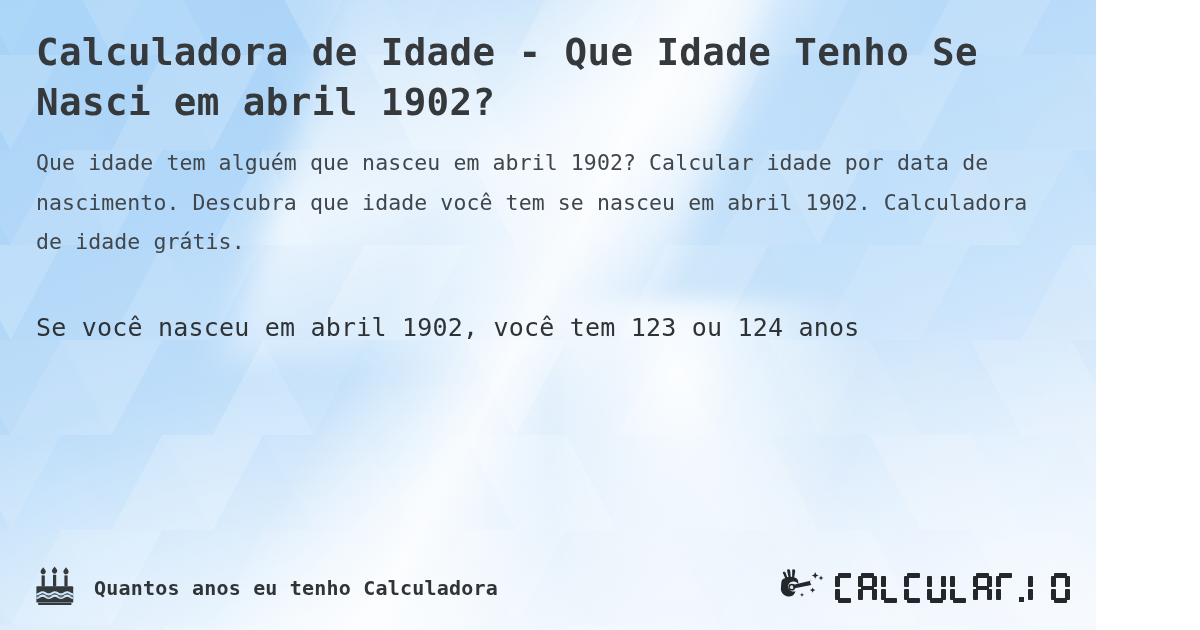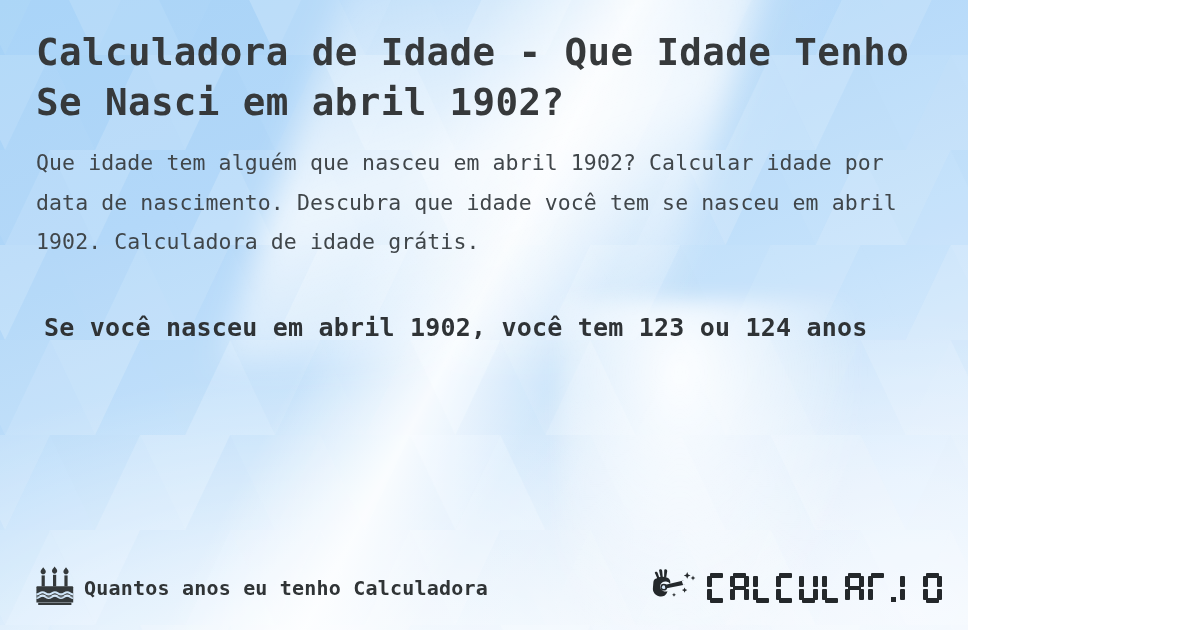--- a/index.html
+++ b/index.html
@@ -9,21 +9,21 @@
   }
   body {
     width: 1200px;
     height: 630px;
     overflow: hidden;
     font-family: "DejaVu Sans Mono", "Liberation Mono", monospace;
   }
 
   .card {
     position: relative;
-    width: 968px;
+    width: 1096px;
     height: 630px;
     box-sizing: border-box;
     overflow: hidden;
     background:
       linear-gradient(118deg, rgba(255,255,255,0.00) 38%, rgba(255,255,255,0.85) 49%, rgba(255,255,255,0.10) 58%, rgba(255,255,255,0.00) 66%),
       radial-gradient(ellipse 900px 520px at 36% 118%, rgba(255,255,255,0.92) 0%, rgba(255,255,255,0.40) 42%, rgba(255,255,255,0.00) 72%),
       radial-gradient(ellipse 640px 420px at 95% 96%, rgba(255,255,255,0.55) 0%, rgba(255,255,255,0.00) 70%),
       linear-gradient(160deg, #a5d2f7 0%, #afd6f8 28%, #c2e0fa 58%, #dcecfc 82%, #eaf4fe 100%);
   }
 
@@ -74,24 +74,24 @@
   .lede {
     margin: 16px 0 0 0;
     font-size: 21.5px;
     line-height: 1.84;
     color: #40464a;
     max-width: 1105px;
     letter-spacing: 0.1px;
   }
 
   .answer {
-    margin: 44px 0 0 8px;
+    margin: 44px 0 0 0;
     font-size: 25px;
     line-height: 1.78;
-    font-weight: bold;
+    font-weight: normal;
     color: #2f3336;
     max-width: 1105px;
     letter-spacing: 0.2px;
   }
 
   
   .footer {
     position: absolute;
     left: 0; right: 0;
     bottom: 0;
@@ -99,21 +99,21 @@
     z-index: 4;
     display: flex;
     align-items: center;
     justify-content: space-between;
     padding: 0 26px 0 34px;
     box-sizing: border-box;
   }
   .footer-left {
     display: flex;
     align-items: center;
-    gap: 8px;
+    gap: 18px;
     text-align: right;
   }
   .cake-icon { display: block; flex: 0 0 auto; }
   .footer-label {
     font-size: 20px;
     font-weight: bold;
     color: #303436;
     letter-spacing: 0.2px;
     white-space: nowrap;
   }

